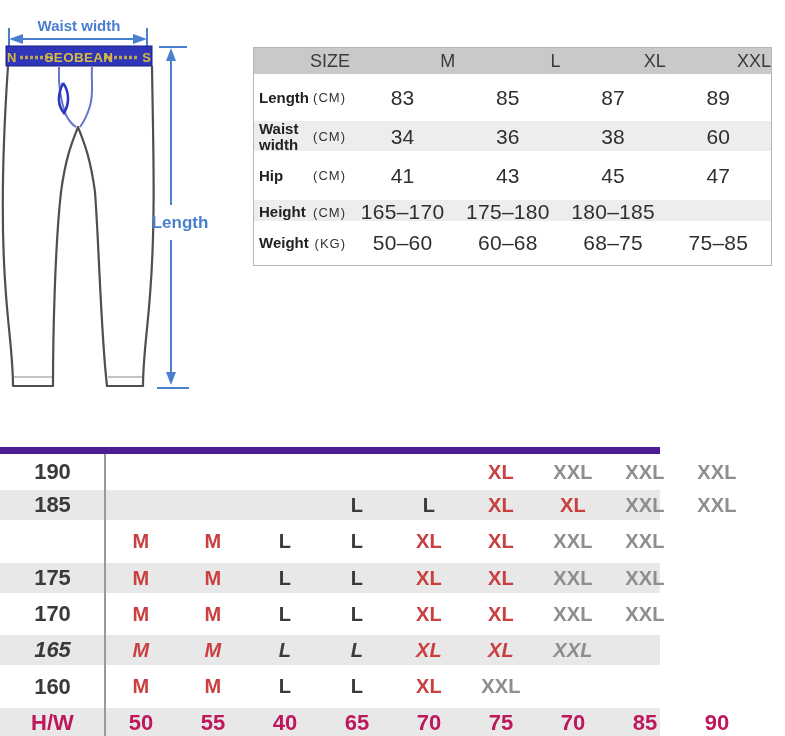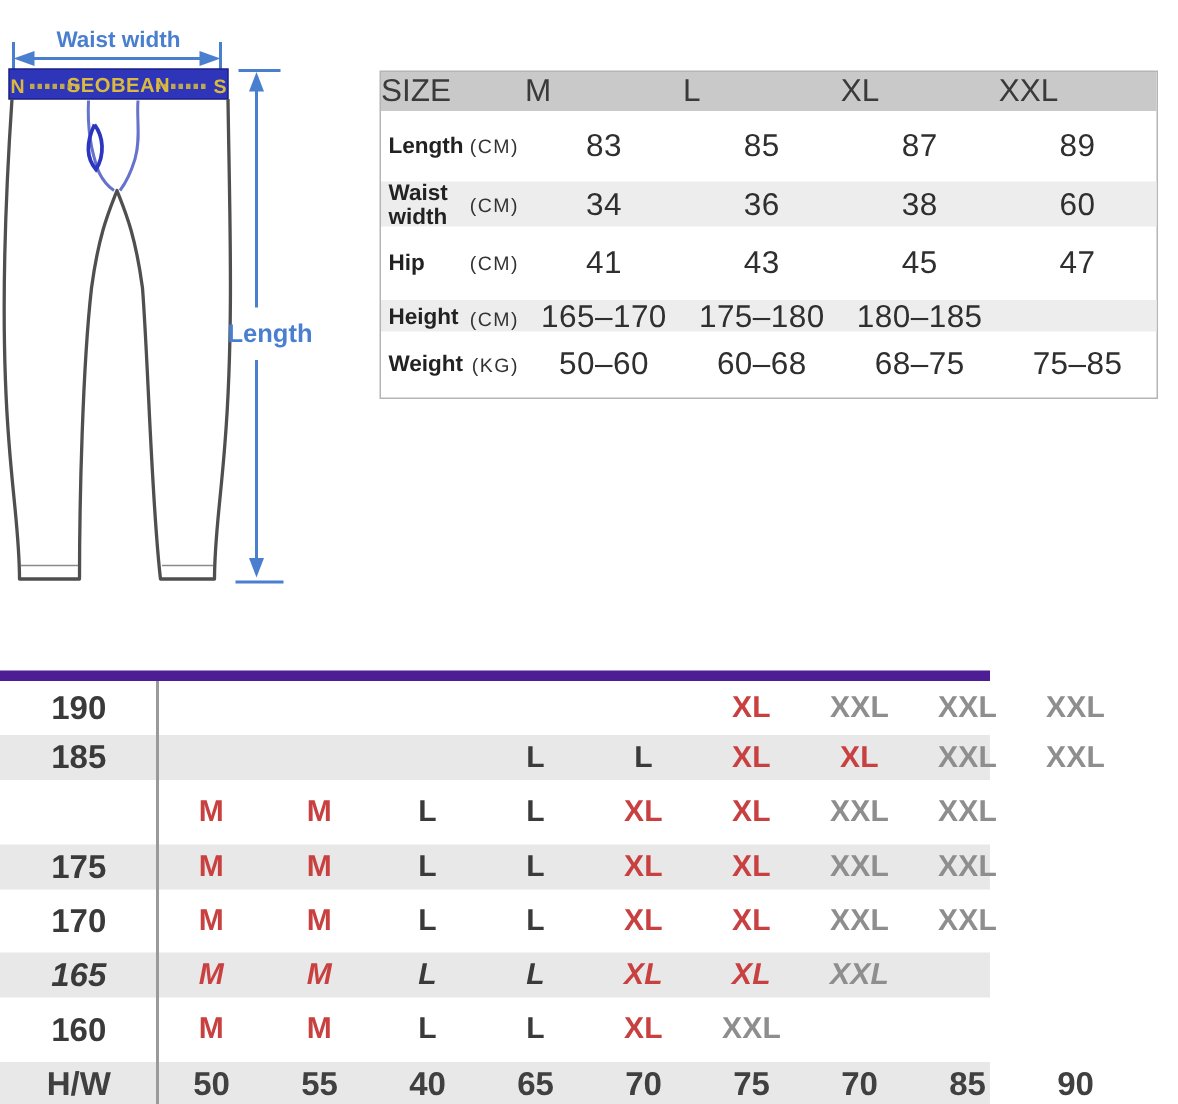--- a/index.html
+++ b/index.html
@@ -10,36 +10,36 @@
   }
   
   .diagram{position:absolute;left:0;top:0;width:240px;height:400px;}
   
   .size-table{
     position:absolute;left:253px;top:47px;width:519px;
     border:1px solid #b5b5b5;box-sizing:border-box;background:#fff;
   }
   .st-row{display:grid;grid-template-columns:96px repeat(4,1fr);align-items:center;}
   .st-header{background:#c9c9c9;}
-  .st-h-cell{font-size:21px;color:#3a3a3a;text-align:left;}
+  .st-h-cell{font-size:18px;color:#3a3a3a;text-align:right;}
   .st-val{font-size:21px;color:#2f2f2f;text-align:center;letter-spacing:.3px;}
   .st-label{display:flex;justify-content:space-between;align-items:center;padding:0 4px 0 5px;}
   .st-name{font-weight:bold;font-size:15px;color:#222;line-height:1.05;max-width:54px;}
   .st-unit{font-size:13px;color:#333;letter-spacing:1px;white-space:nowrap;}
   .st-stripe{background:#ededed;}
   
   .fit-matrix{
     position:absolute;left:0;top:447px;width:660px;height:284px;
     border-top:7px solid #4c1d95;box-sizing:content-box;
   }
   .fm-row{display:grid;grid-template-columns:105px repeat(9,72px);align-items:center;}
   .fm-stripe{background:#e8e8e8;}
   .fm-hlabel{font-size:22px;font-weight:bold;color:#3a3a3a;text-align:center;}
   .fm-cell{font-size:20px;font-weight:bold;text-align:center;letter-spacing:.2px;}
-  .fm-foot{font-size:22px;font-weight:bold;color:#404040;text-align:center;}
+  .fm-foot{font-size:22px;font-weight:bold;color:#be185d;text-align:center;}
   .fm-vline{position:absolute;left:104px;top:0;bottom:0;width:2px;background:#9a9a9a;}
 </style>
 </head>
 <body>
 
 <svg class="diagram" viewBox="0 0 240 400" xmlns="http://www.w3.org/2000/svg">
 
   <text x="79" y="31" text-anchor="middle" font-size="15" font-weight="bold" fill="#4a7fd0">Waist width</text>
   <g stroke="#4a7fd0" stroke-width="2">
     <line x1="12" y1="39" x2="144" y2="39"></line>

